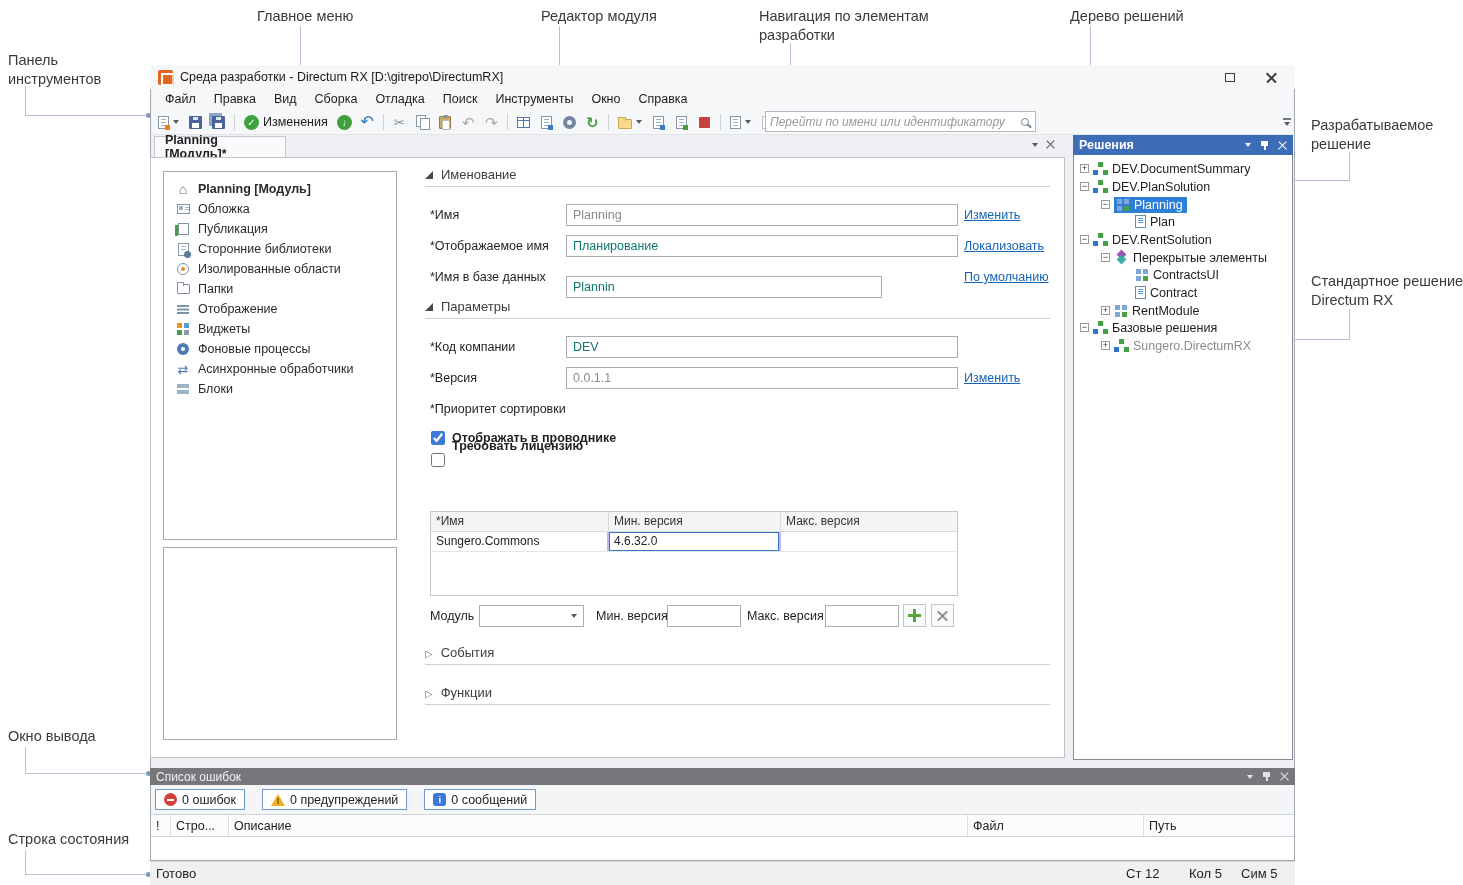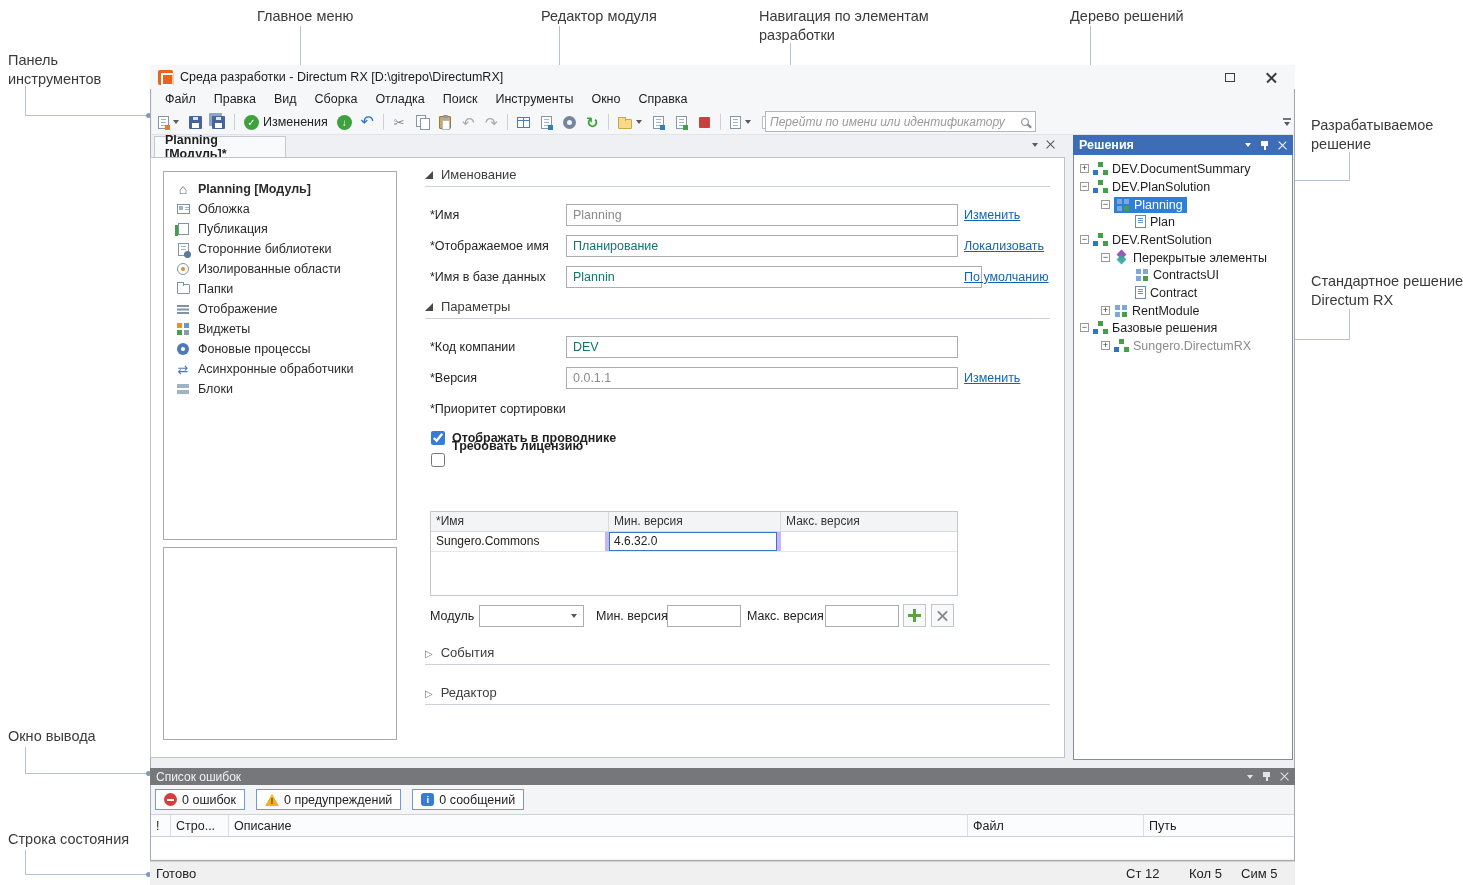--- a/index.html
+++ b/index.html
@@ -116,21 +116,21 @@
   .fin{position:absolute;height:22px;border:1px solid #aaacb2;background:#fff;font-size:12.5px;color:#0f766e;padding:0 6px;font-family:inherit}
   .fin.dis{color:#8b8b8b}
   .flink{position:absolute;font-size:12.5px;color:#1464b4;text-decoration:underline;line-height:22px;cursor:pointer}
   .fsel{position:absolute;height:22px;border:1px solid #aaacb2;background:#fff;display:flex;align-items:center;font-size:12.5px;color:#222;padding:0 6px}
   .fsel .car{margin-left:auto}
   .cbx{position:absolute;width:14px;height:14px;accent-color:#3a7bd5}
   .dept{position:absolute;left:430px;top:511px;width:528px;height:85px;border:1px solid #c3c6cb;background:#fff}
   .dept-h{display:flex;height:20px;background:#f3f4f5;border-bottom:1px solid #d8dade}
   .dept-h span{font-size:12px;color:#333;line-height:19px;padding-left:5px;border-right:1px solid #d8dade}
   .dept-r{display:flex;height:20px;border-bottom:1px solid #e4e6e9}
-  .dept-r span{font-size:12px;color:#222;line-height:19px;padding-left:5px;border-right:4px solid #c4b5fd}
+  .dept-r span{font-size:12px;color:#222;line-height:19px;padding-left:5px;border-right:2px solid #c4b5fd}
   .c1{width:178px}.c2{width:172px}.c3{width:176px;border-right:none!important}
   .cell-focus{box-shadow:inset 0 0 0 1px #3b78c4}
   .sqbtn{position:absolute;top:604px;width:23px;height:23px;border:1px solid #c2c6cb;background:#f8f9fa;display:flex;align-items:center;justify-content:center}
   .plusic{position:relative;width:13px;height:13px}
   .plusic::before{content:"";position:absolute;left:0;top:5px;width:13px;height:3px;background:#57a639}
   .plusic::after{content:"";position:absolute;left:5px;top:0;width:3px;height:13px;background:#57a639}
   .xgray{position:relative;width:11px;height:11px}
   .xgray::before,.xgray::after{content:"";position:absolute;left:-1px;top:5px;width:13px;height:2px;background:#8b8b8b}
   .xgray::before{transform:rotate(45deg)}
   .xgray::after{transform:rotate(-45deg)}
@@ -161,21 +161,21 @@
   .tdoc{width:11px;height:13px;background:#fff;border:1px solid #6b8cab;position:relative;flex:none}
   .tdoc::before{content:"";position:absolute;left:2px;top:2px;width:5px;height:1px;background:#5b9bd5;box-shadow:0 2px 0 #5b9bd5,0 4px 0 #5b9bd5}
   .tlay{position:relative;width:15px;height:14px;flex:none}
   .tlay::before{content:"";position:absolute;left:4px;top:0;width:7px;height:7px;background:#9a57b8;transform:rotate(45deg)}
   .tlay::after{content:"";position:absolute;left:4px;top:5px;width:7px;height:7px;background:#31a8a0;transform:rotate(45deg);opacity:.92}
   
   .errpanel{position:absolute;left:150px;top:768px;width:1145px;height:93px;background:#f4f5f7;border:1px solid #a6abb3;border-top:none}
   .errhead{position:absolute;left:150px;top:768px;width:1145px;height:17px;background:#75777a;color:#f2f2f2;display:flex;align-items:center;padding:0 6px;font-size:12px}
   .errhead .hicons{margin-left:auto;display:flex;gap:9px;align-items:center;color:#e4e4e4}
   .lcar{width:0;height:0;border-left:3.5px solid transparent;border-right:3.5px solid transparent;border-top:4px solid #e4e4e4}
-  .errbtns{position:absolute;left:155px;top:789px;display:flex;gap:11px}
+  .errbtns{position:absolute;left:155px;top:789px;display:flex;gap:17px}
   .errbtn{height:21px;border:1px solid #6f9bd2;background:#fff;display:flex;align-items:center;gap:5px;padding:0 8px;font-size:12.5px;color:#222;font-family:inherit}
   .e-err{width:13px;height:13px;border-radius:50%;background:#d3403c;position:relative;flex:none}
   .e-err::after{content:"";position:absolute;left:3px;top:5.5px;width:7px;height:2px;background:#fff}
   .e-warn{position:relative;width:14px;height:12px;flex:none}
   .e-warn::before{content:"";position:absolute;left:0;top:0;width:0;height:0;border-left:7px solid transparent;border-right:7px solid transparent;border-bottom:12px solid #f2b11c}
   .e-warn::after{content:"!";position:absolute;left:5.5px;top:2px;font-size:9px;font-weight:bold;color:#5d4500}
   .e-info{width:13px;height:13px;border-radius:3px;background:#3879d9;color:#fff;font-size:9.5px;font-weight:bold;display:flex;align-items:center;justify-content:center;flex:none}
   .e-info::after{content:"i"}
   .errtable{position:absolute;left:151px;top:814px;width:1143px;height:23px;background:#fbfcfd;border-top:1px solid #cfd2d6;border-bottom:1px solid #cfd2d6;display:flex}
   .errtable span{font-size:12.5px;color:#222;line-height:22px;padding-left:5px;border-right:1px solid #dadde1}
@@ -421,21 +421,21 @@
   </div>
   <span class="flab" style="left:430px;top:204px">*Имя</span>
   <input class="fin dis" style="left: 566px; top: 204px; width: 392px;" readonly="" value="Planning">
   <span class="flink" style="left:964px;top:204px">Изменить</span>
 
   <span class="flab" style="left:430px;top:235px">*Отображаемое имя</span>
   <input class="fin" style="left: 566px; top: 235px; width: 392px;" readonly="" value="Планирование">
   <span class="flink" style="left:964px;top:235px">Локализовать</span>
 
   <span class="flab" style="left:430px;top:266px">*Имя в базе данных</span>
-  <input class="fin" style="left: 566px; top: 266px; width: 416px;" readonly="" value="Plannin">
+  <input class="fin" style="left: 566px; top: 276px; width: 316px;" readonly="" value="Plannin">
   <span class="flink" style="left:964px;top:266px">По умолчанию</span>
 
   <div class="sech" style="top:299px">
     <span class="tri-e"></span>
     <span>Параметры</span>
   </div>
   <span class="flab" style="left:430px;top:336px">*Код компании</span>
   <input class="fin" style="left: 566px; top: 336px; width: 392px;" readonly="" value="DEV">
 
   <span class="flab" style="left:430px;top:367px">*Версия</span>
@@ -476,21 +476,21 @@
   <div class="sqbtn" style="left:931px">
       <span class="xgray"></span>
     </div>
 
   <div class="sech" style="top:645px">
     <span class="tri-c"></span>
     <span>События</span>
   </div>
   <div class="sech" style="top:685px">
     <span class="tri-c"></span>
-    <span>Редактор</span>
+    <span>Функции</span>
   </div>
 
   <div class="solpanel"></div>
   <div class="solhead">
     <span>Решения</span>
     <span class="hicons">
       <span class="wcar"></span>
       <span class="pin" style="color:#fff"></span>
       <span class="xsm" style="color:#fff"></span>
     </span>

